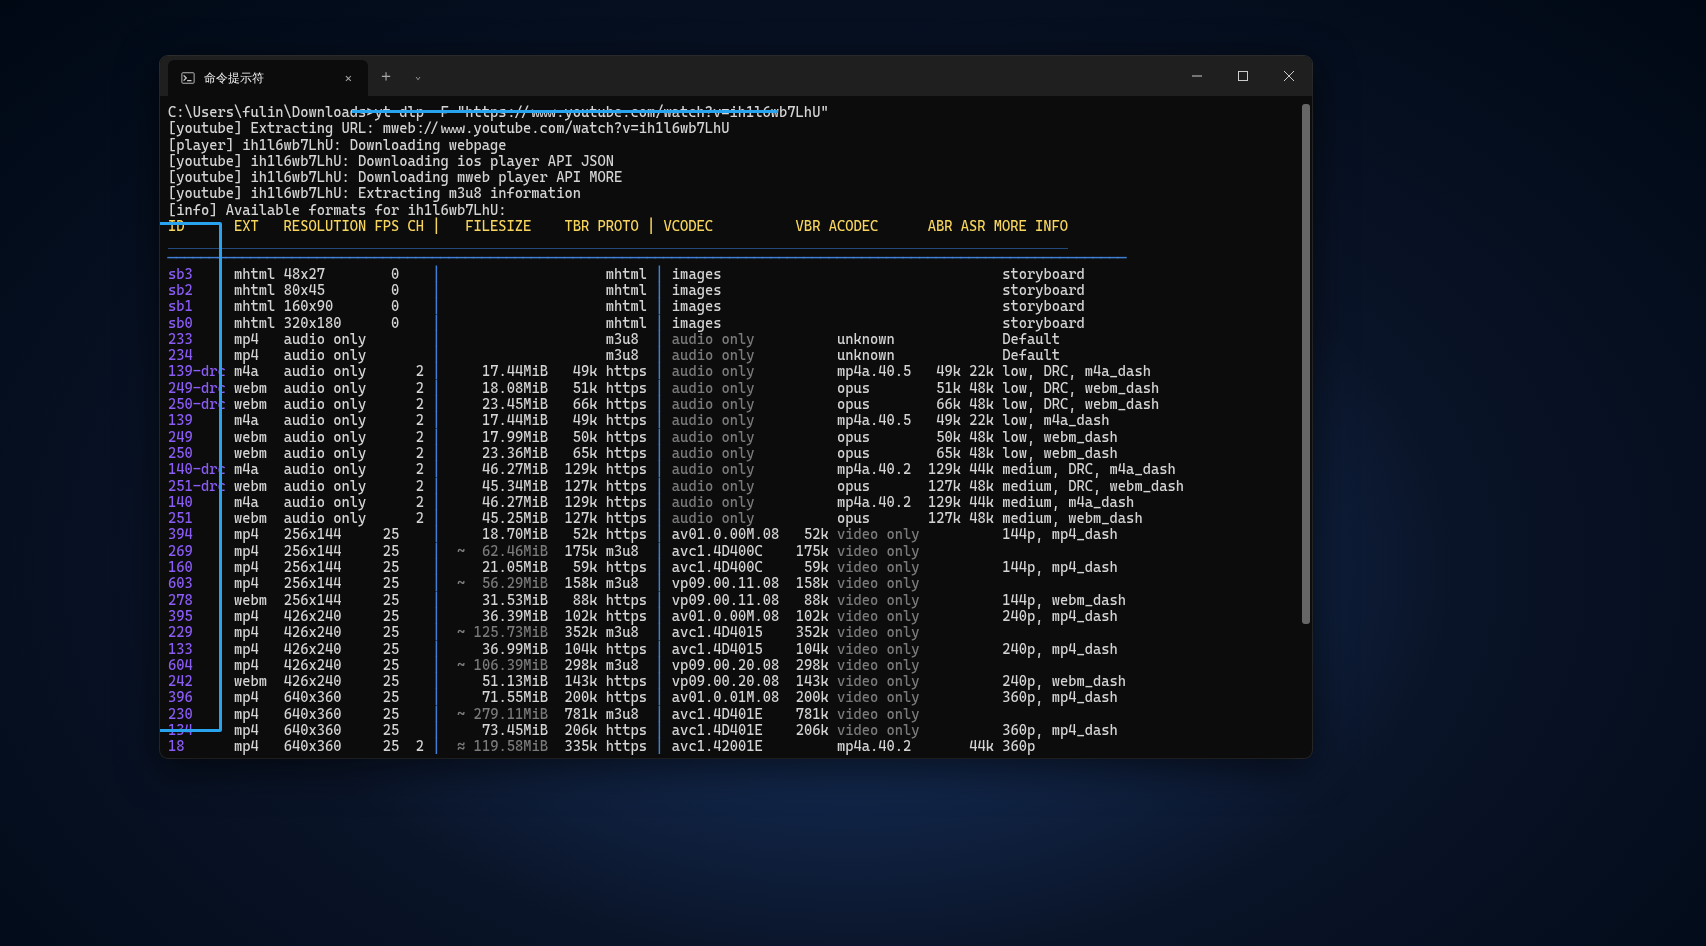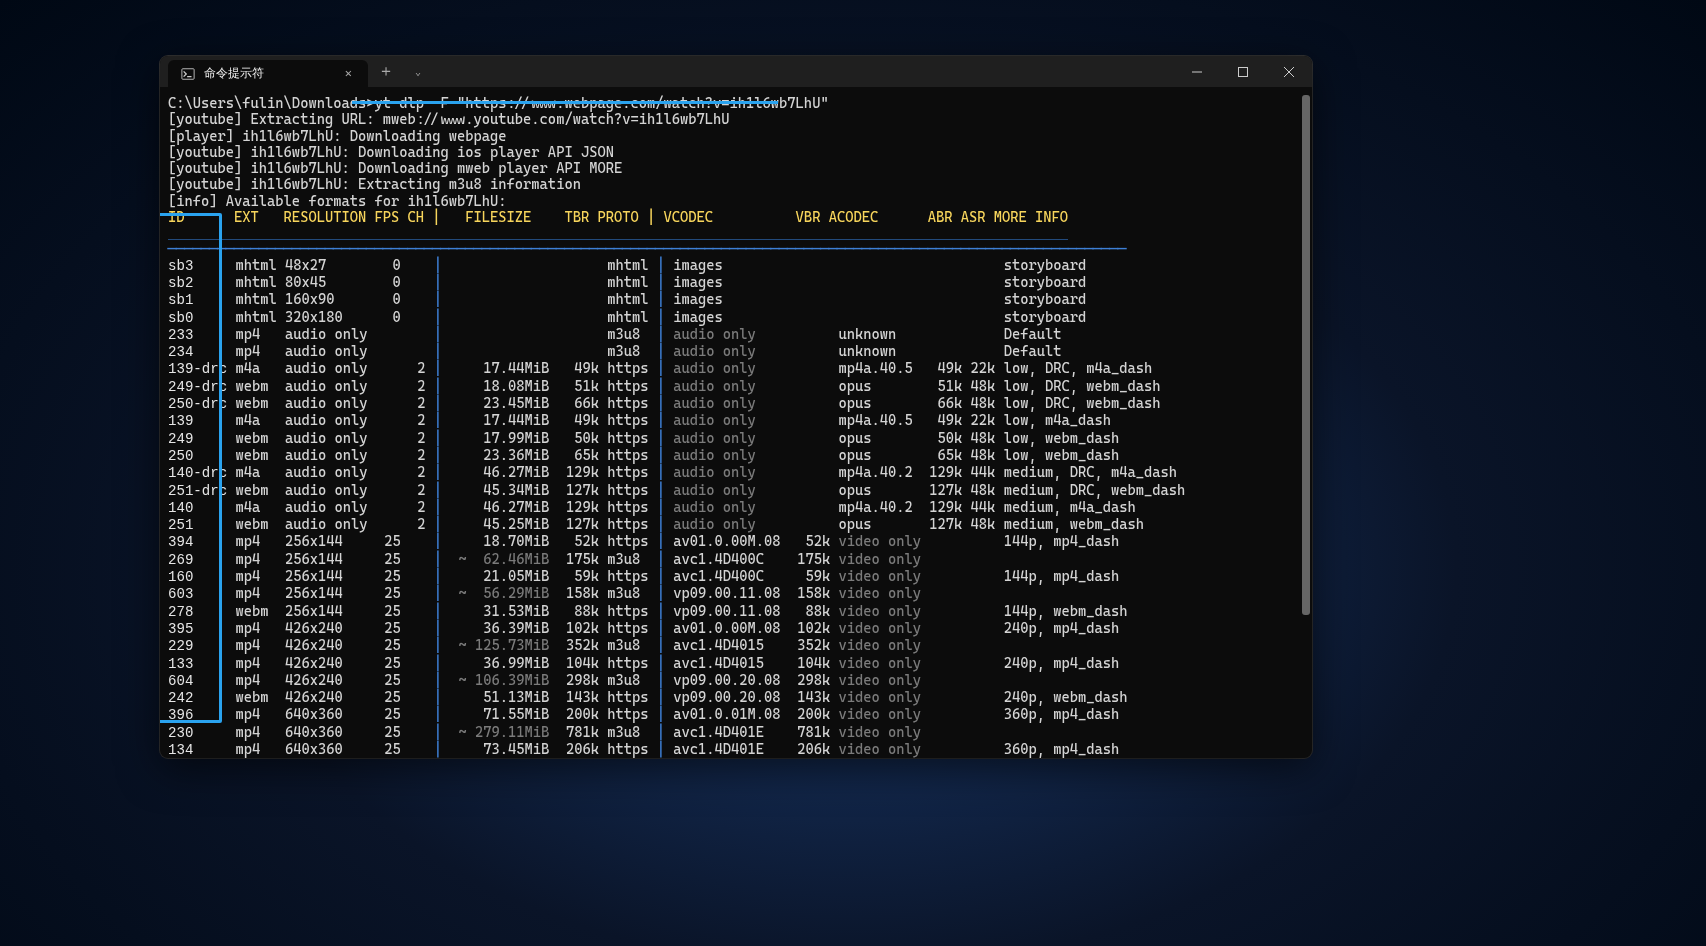--- a/index.html
+++ b/index.html
@@ -17,21 +17,21 @@
     width: 1152px;
     height: 702px;
     background: #0c0c0c;
     border-radius: 8px;
     box-shadow: 0 10px 40px rgba(0,0,0,0.6), 0 0 0 1px #333;
     overflow: hidden;
     display: flex;
     flex-direction: column;
   }
   .titlebar {
-    height: 31px;
+    height: 40px;
     background: #1f1f1f;
     display: flex;
     align-items: stretch;
   }
   .tab {
     display: flex;
     align-items: center;
     background: #0c0c0c;
     padding: 0 10px 0 12px;
     min-width: 200px;
@@ -71,21 +71,21 @@
     background: #666;
     border-radius: 3px;
   }
   pre.term {
     font-family: Consolas, "Cascadia Code", monospace;
     font-size: 14.1px;
     line-height: 16.3px;
     color: #c8c8c8;
     white-space: pre;
   }
-  .c-green { color: #e5e5e5; font-family: Liberation Mono, monospace; }
+  .c-green { color: #8b5cf6; }
   .c-blue-dim { color: #3e80d6; }
   .c-dim { color: #7b7b7b; }
   .c-yellow { color: #f7d55c; }
   .c-white { color: #d4d4d4; }
   .hdr-underline { border-bottom: 1px solid #224a7c; display:inline-block; padding-bottom:14px;}
   .annot-box {
     position: absolute;
     border: 3px solid #2aa3ef;
     pointer-events: none;
     border-radius: 2px;
@@ -129,21 +129,21 @@
         <svg width="10" height="10">
             <line x1="0" y1="0" x2="10" y2="10" stroke="#ccc" stroke-width="1"></line>
             <line x1="10" y1="0" x2="0" y2="10" stroke="#ccc" stroke-width="1"></line>
           </svg>
       </div>
     </div>
   </div>
 
   <div class="terminal">
     <div class="terminal-scroll"></div>
-    <pre class="term" id="term-output"><span class="c-white">C:\Users\fulin\Downloads&gt;</span><span class="c-white">yt-dlp -F "https://www.webpage.com/watch?v=ih1l6wb7LhU"</span>
+    <pre class="term" id="term-output"><span class="c-white">C:\Users\fulin\Downloads&gt;</span><span class="c-white">yt-dlp -F "https://www.youtube.com/watch?v=ih1l6wb7LhU"</span>
 <span class="c-white">[youtube] Extracting URL: mweb://www.youtube.com/watch?v=ih1l6wb7LhU</span>
 <span class="c-white">[player] ih1l6wb7LhU: Downloading webpage</span>
 <span class="c-white">[youtube] ih1l6wb7LhU: Downloading ios player API JSON</span>
 <span class="c-white">[youtube] ih1l6wb7LhU: Downloading mweb player API MORE</span>
 <span class="c-white">[youtube] ih1l6wb7LhU: Extracting m3u8 information</span>
 <span class="c-white">[info] Available formats for ih1l6wb7LhU:</span>
 <span class="c-yellow hdr-underline">ID      EXT   RESOLUTION FPS CH │   FILESIZE    TBR PROTO │ VCODEC          VBR ACODEC      ABR ASR MORE INFO</span>
 <span class="c-blue-dim">────────────────────────────────────────────────────────────────────────────────────────────────────────────────────</span>
 <span class="c-green">sb3    </span> <span class="c-white">mhtml</span> <span class="c-white">48x27     </span><span class="c-white">   0</span><span class="c-white">   </span><span class="c-blue-dim"> │ </span><span class="c-white">            </span><span class="c-white">      </span> <span class="c-white">mhtml</span><span class="c-blue-dim"> │ </span><span class="c-white">images        </span><span class="c-white">     </span> <span class="c-white">          </span><span class="c-white">     </span><span class="c-white">    </span> <span class="c-white">storyboard</span>
 <span class="c-green">sb2    </span> <span class="c-white">mhtml</span> <span class="c-white">80x45     </span><span class="c-white">   0</span><span class="c-white">   </span><span class="c-blue-dim"> │ </span><span class="c-white">            </span><span class="c-white">      </span> <span class="c-white">mhtml</span><span class="c-blue-dim"> │ </span><span class="c-white">images        </span><span class="c-white">     </span> <span class="c-white">          </span><span class="c-white">     </span><span class="c-white">    </span> <span class="c-white">storyboard</span>

